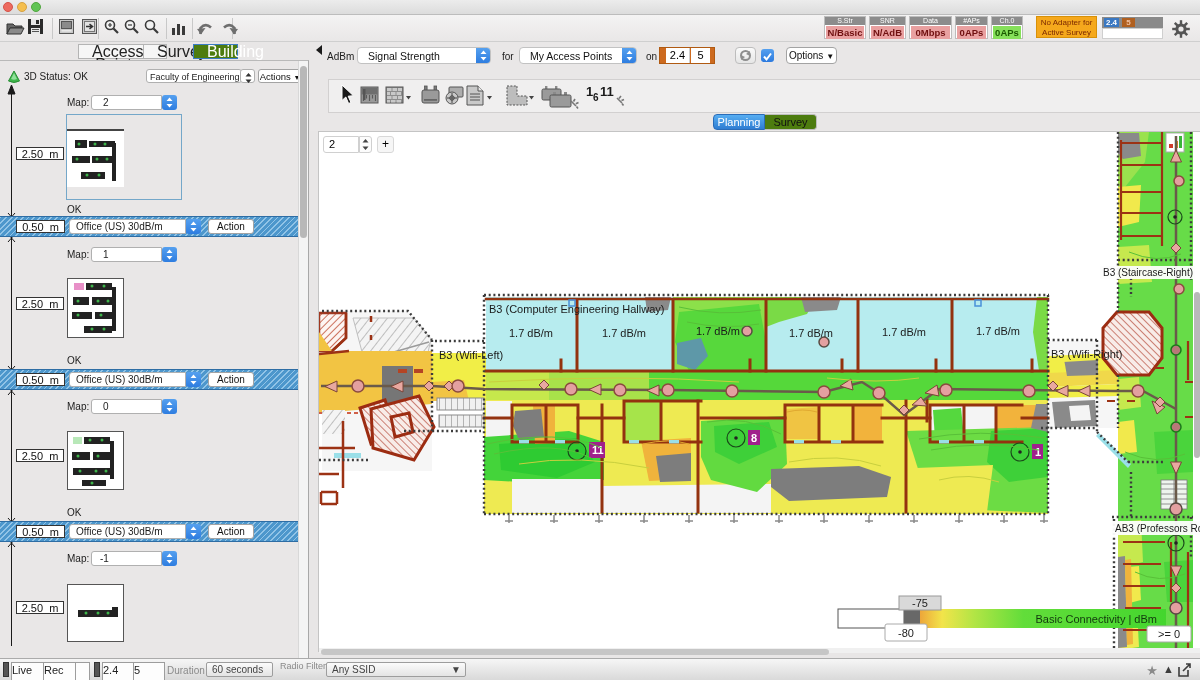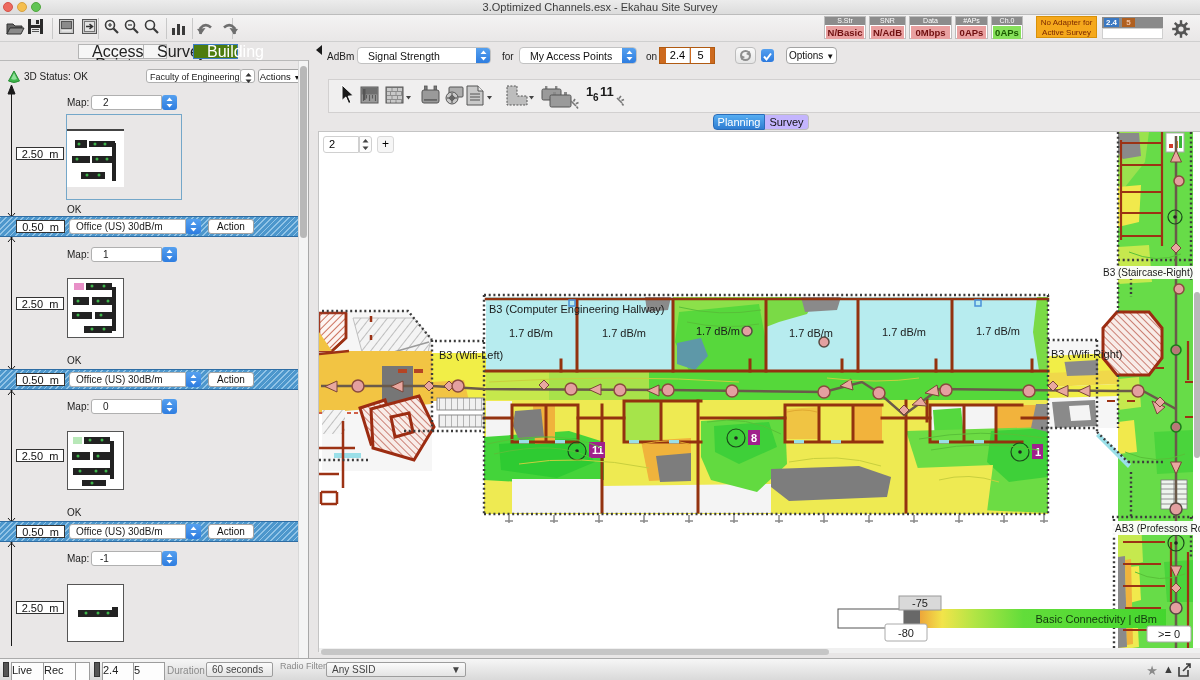--- a/index.html
+++ b/index.html
@@ -63,21 +63,20 @@
 .dd .st { position:absolute; right:0; top:0; width:14px; height:15px; border-radius:0 3px 3px 0;
   background:linear-gradient(#55a0ef,#2e7de0); }
 </style>
 </head>
 <body>
 
 <div id="titlebar">
   <div class="tl" style="left:3px; background:#ed6a5e; border:1px solid #d5544a;"></div>
   <div class="tl" style="left:17px; background:#f5bf4f; border:1px solid #d6a243;"></div>
   <div class="tl" style="left:31px; background:#61c455; border:1px solid #51a63f;"></div>
-  <div class="title">3.Optimized Channels.esx - Ekahau Site Survey</div>
 </div>
 
 <div id="toolbar">
   <div class="sep" style="left:52px"></div>
   <div class="sep" style="left:98px"></div>
   <div class="sep" style="left:166px"></div>
   <div class="sep" style="left:192px"></div>
   <div class="sep" style="left:232px"></div>
   <svg width="1200" height="27" style="position:absolute;left:0;top:0">
 
@@ -478,21 +477,21 @@
 
     <g font-family="Liberation Sans, sans-serif" fill="#1a1a1a" font-weight="bold">
       <text x="257" y="16" font-size="13">1</text>
       <text x="264" y="21" font-size="10">6</text>
       <text x="271" y="16" font-size="13">11</text>
     </g>
     <path d="M288 18 L293 23 M290 18.5 L292 16 M292.5 20.5 L295 19.5 M293 23.5 L294.5 25.5" stroke="#777" stroke-width="1.6"></path>
   </svg>
 </div>
 <div class="ctab" style="left:713px; width:52px; background:linear-gradient(#57aef2,#2e7dd2); color:#fff; border:1px solid #2a6cb8; border-radius:4px 0 0 4px;">Planning</div>
-<div class="ctab" style="left:765px; width:44px; background:#c4b5fd; color:#111; border:1px solid #bdbdbd; border-left:none; border-radius:0 4px 4px 0;">Survey</div>
+<div class="ctab" style="left:765px; width:52px; background:#4d7c0f; color:#111; border:1px solid #bdbdbd; border-left:none; border-radius:0 4px 4px 0;">Survey</div>
 
 <div id="canvas">
 <svg id="plan" width="882" height="521" viewBox="0 0 882 521" style="position:absolute;left:0;top:0;">
   <defs>
     <pattern id="redhatch" width="5" height="5" patternUnits="userSpaceOnUse" patternTransform="rotate(45)">
       <rect width="5" height="5" fill="#fdf5f2"></rect>
       <line x1="0" y1="0" x2="0" y2="5" stroke="#c05038" stroke-width="1.6"></line>
     </pattern>
     <pattern id="redhatch2" width="5" height="5" patternUnits="userSpaceOnUse" patternTransform="rotate(-45)">
       <rect width="5" height="5" fill="#f8ece8"></rect>

